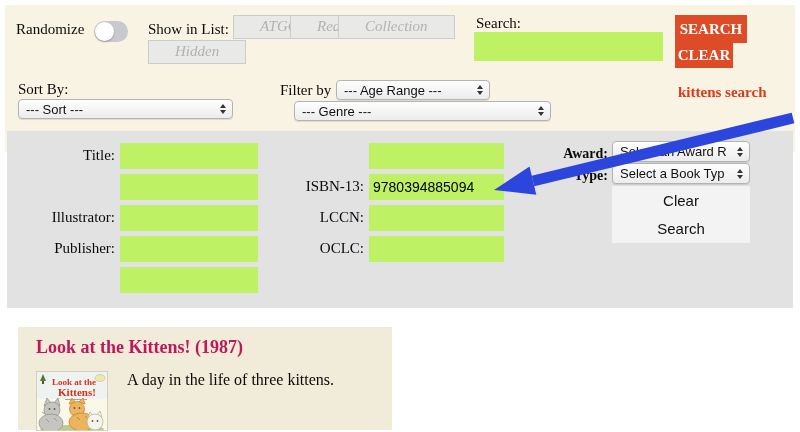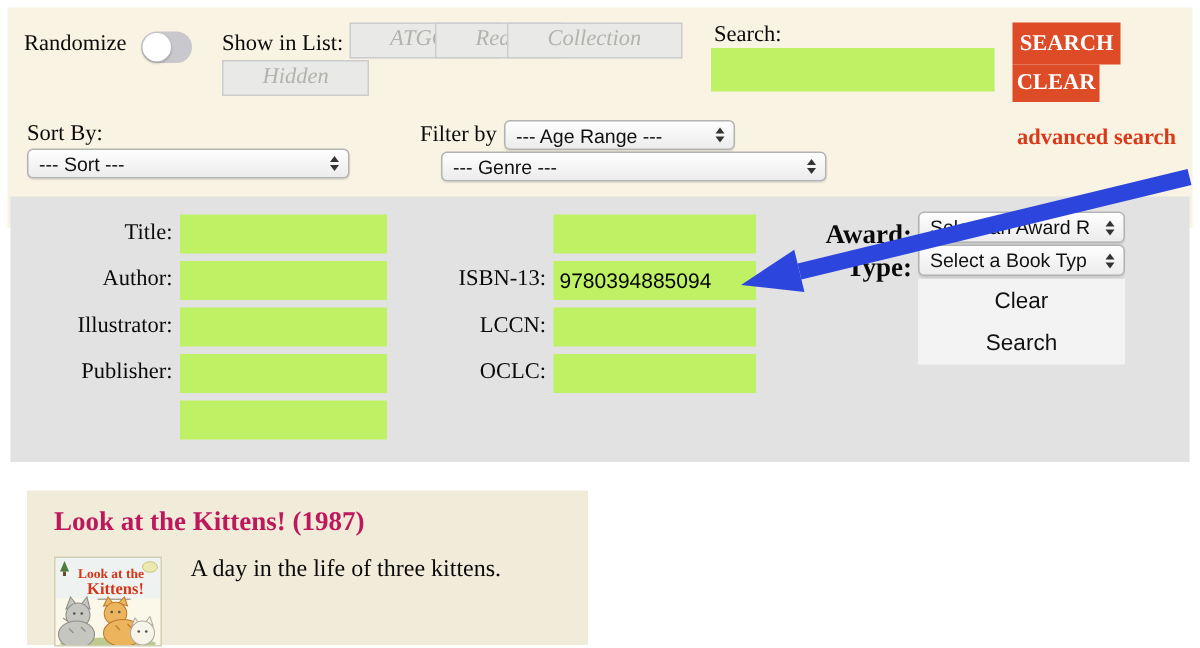--- a/index.html
+++ b/index.html
@@ -40,21 +40,21 @@
   .stepper{position:absolute;right:6px;top:50%;transform:translateY(-50%);
            display:flex;flex-direction:column;gap:2px;}
   .stepper .up{width:0;height:0;border-left:3px solid transparent;border-right:3px solid transparent;
                border-bottom:4px solid #333;}
   .stepper .down{width:0;height:0;border-left:3px solid transparent;border-right:3px solid transparent;
                border-top:4px solid #333;}
 
   
   .fl{position:absolute;left:0;width:108px;text-align:right;font-size:15px;white-space:nowrap;}
   .fm{position:absolute;left:250px;width:107px;text-align:right;font-size:15px;white-space:nowrap;}
-  .fa{position:absolute;left:490px;width:111px;text-align:right;font-size:18px;font-weight:bold;white-space:nowrap;}
+  .fa{position:absolute;left:490px;width:111px;text-align:right;font-size:14px;font-weight:bold;white-space:nowrap;}
   .actions-box{position:absolute;left:605px;top:55px;width:138px;height:57px;background:#f3f3f3;}
   .actions-box .act{height:28px;display:flex;align-items:center;justify-content:center;
            font:15px "Liberation Sans",sans-serif;color:#111;cursor:pointer;}
 
   
   .book-title{position:absolute;left:18px;top:10px;color:#be185d;font-weight:bold;font-size:18px;
               white-space:nowrap;cursor:pointer;}
   .book-desc{position:absolute;left:109px;top:44px;font-size:16px;white-space:nowrap;}
   .cover{position:absolute;left:19px;top:45px;width:70px;height:58px;outline:1px solid #d6cfb6;cursor:pointer;}
 
@@ -103,27 +103,26 @@
         </span>
     </div>
     <div class="mac-select" style="left:289px;top:96px;width:257px;height:20px;">
       <span class="sel-text">--- Genre ---</span>
       <span class="stepper">
           <i class="up"></i>
           <i class="down"></i>
         </span>
     </div>
 
-    <a class="adv-link" style="left:673px;top:79px;">advanced search</a>
+    <a class="adv-link" style="left:673px;top:79px;">kittens search</a>
   </div>
 
   <div class="form-panel">
 
     <div class="fl" style="top:16px;">Title:</div>
-    <div class="fl" style="top:47px;">Author:</div>
     <div class="fl" style="top:78px;">Illustrator:</div>
     <div class="fl" style="top:109px;">Publisher:</div>
 
     <input class="tinput" style="left: 113px; top: 12px; width: 138px; height: 26px;" value="">
     <input class="tinput" style="left: 113px; top: 43px; width: 138px; height: 26px;" value="">
     <input class="tinput" style="left: 113px; top: 74px; width: 138px; height: 26px;" value="">
     <input class="tinput" style="left: 113px; top: 105px; width: 138px; height: 26px;" value="">
     <input class="tinput" style="left: 113px; top: 136px; width: 138px; height: 26px;" value="">
 
     <div class="fm" style="top:47px;">ISBN-13:</div>

